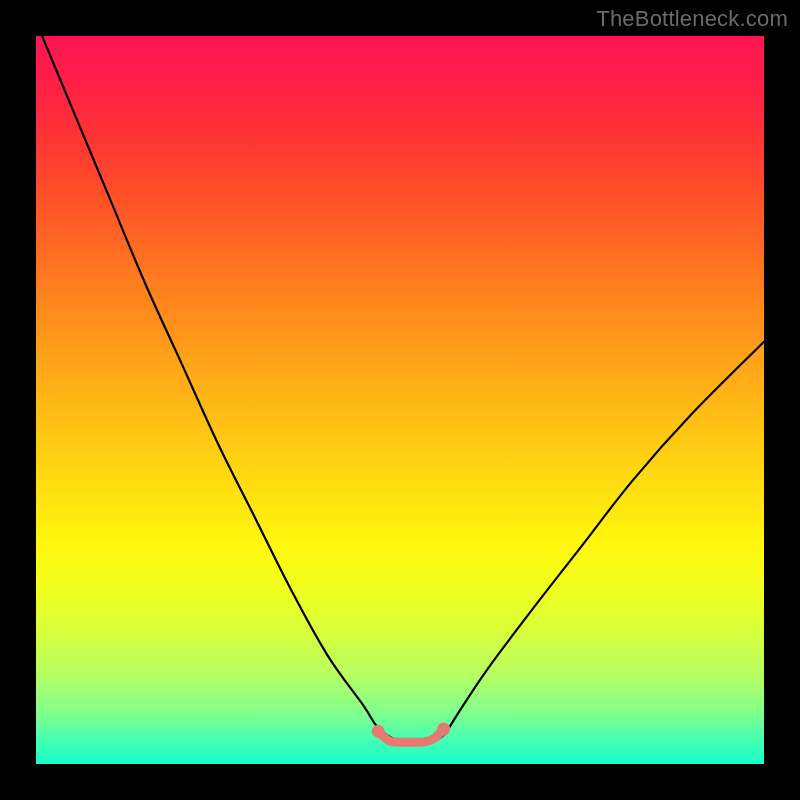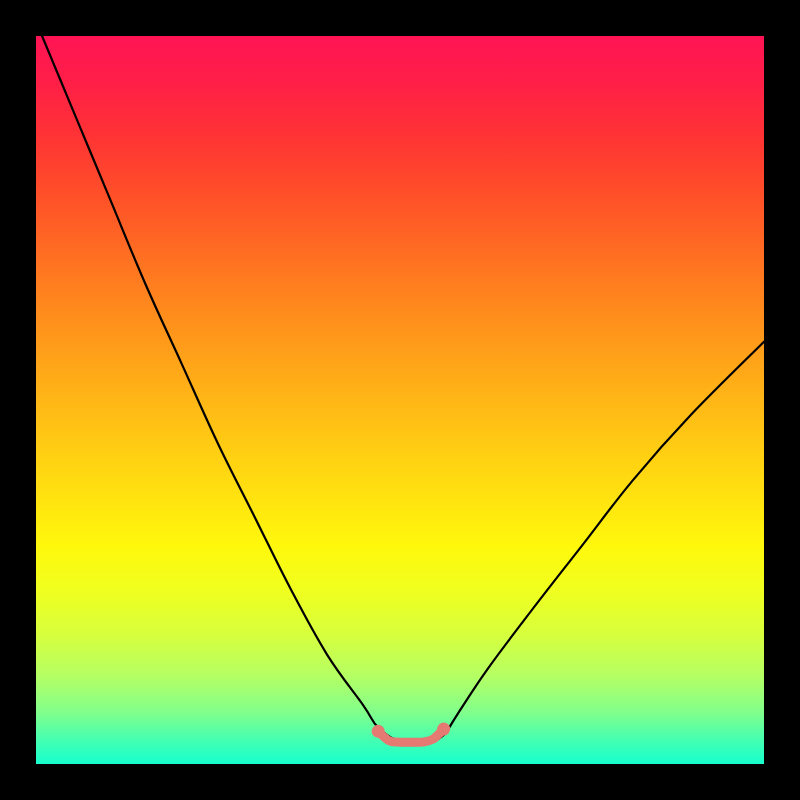--- a/index.html
+++ b/index.html
@@ -58,20 +58,21 @@
     top: 0;
     width: 728px;
     height: 728px;
     display: block;
   }
 </style>
 </head>
 <body>
 
 <div class="stage">
+  <div class="watermark">TheBottleneck.com</div>
   <div class="plot">
     <svg class="overlay" viewBox="0 0 728 728" preserveAspectRatio="none">
       <path id="curve-path" fill="none" stroke="#000000" stroke-width="2.2" stroke-linecap="round" d="M0,-14.56000000000006 C6.552,1.1647999999999428 23.296,41.35039999999995 36.4,72.79999999999995 C49.504,104.24959999999996 59.696,128.71039999999996 72.8,160.15999999999997 C85.904,191.60959999999997 96.096,217.3808 109.2,247.51999999999998 C122.304,277.6592 132.49599999999998,298.77119999999996 145.6,327.59999999999997 C158.704,356.42879999999997 168.896,380.1616 182,407.68 C195.104,435.1984 205.29600000000002,454.27200000000005 218.4,480.48 C231.504,506.688 241.696,528.3824 254.79999999999998,553.28 C267.904,578.1776 278.096,597.8335999999999 291.2,618.8 C304.304,639.7664 318.4272,656.656 327.6,669.76 C336.7728,682.864 335.60799999999995,685.048 342.15999999999997,691.6 C348.712,698.152 357.448,703.5391999999999 364,706.16 C370.552,708.7808 373.3184,706.16 378.56,706.16 C383.8016,706.16 387.8784,707.4703999999999 393.12,706.16 C398.3616,704.8496 402.43840000000006,704.1216 407.68000000000006,698.88 C412.92160000000007,693.6384 414.3776,688.8335999999999 422.23999999999995,677.04 C430.10239999999993,665.2464 438.25600000000003,651.7056 451.36,633.36 C464.464,615.0144 478.00480000000005,597.3968 495.04,575.12 C512.0752,552.8432 527.6544,533.1872000000001 546,509.6 C564.3456,486.0128 577.3039999999999,467.6672 596.9599999999999,444.08 C616.616,420.4928 631.6128,403.4576 655.2,378.56 C678.7872000000001,353.6624 714.896,318.86400000000003 728,305.76000000000005"></path>
       <path id="salmon-path" fill="none" stroke="#e47a72" stroke-width="9" stroke-linecap="round" stroke-linejoin="round" d="M342.15999999999997,695.24 C344.12559999999996,696.94352 349.1488,702.7384 353.08,704.704 C357.0112,706.6696 360.0688,705.89792 364,706.16 C367.9312,706.4220799999999 370.9888,706.16 374.92,706.16 C378.8512,706.16 381.90880000000004,706.6841599999999 385.84000000000003,706.16 C389.7712,705.63584 392.82880000000006,705.60672 396.76000000000005,703.248 C400.69120000000004,700.8892800000001 405.71440000000007,694.89056 407.68000000000006,693.056"></path>
       <g id="salmon-dots">
           <circle cx="342.15999999999997" cy="695.24" r="6.5" fill="#e47a72"></circle>
           <circle cx="407.68000000000006" cy="693.056" r="6.5" fill="#e47a72"></circle>
         </g>
     </svg>
   </div>

